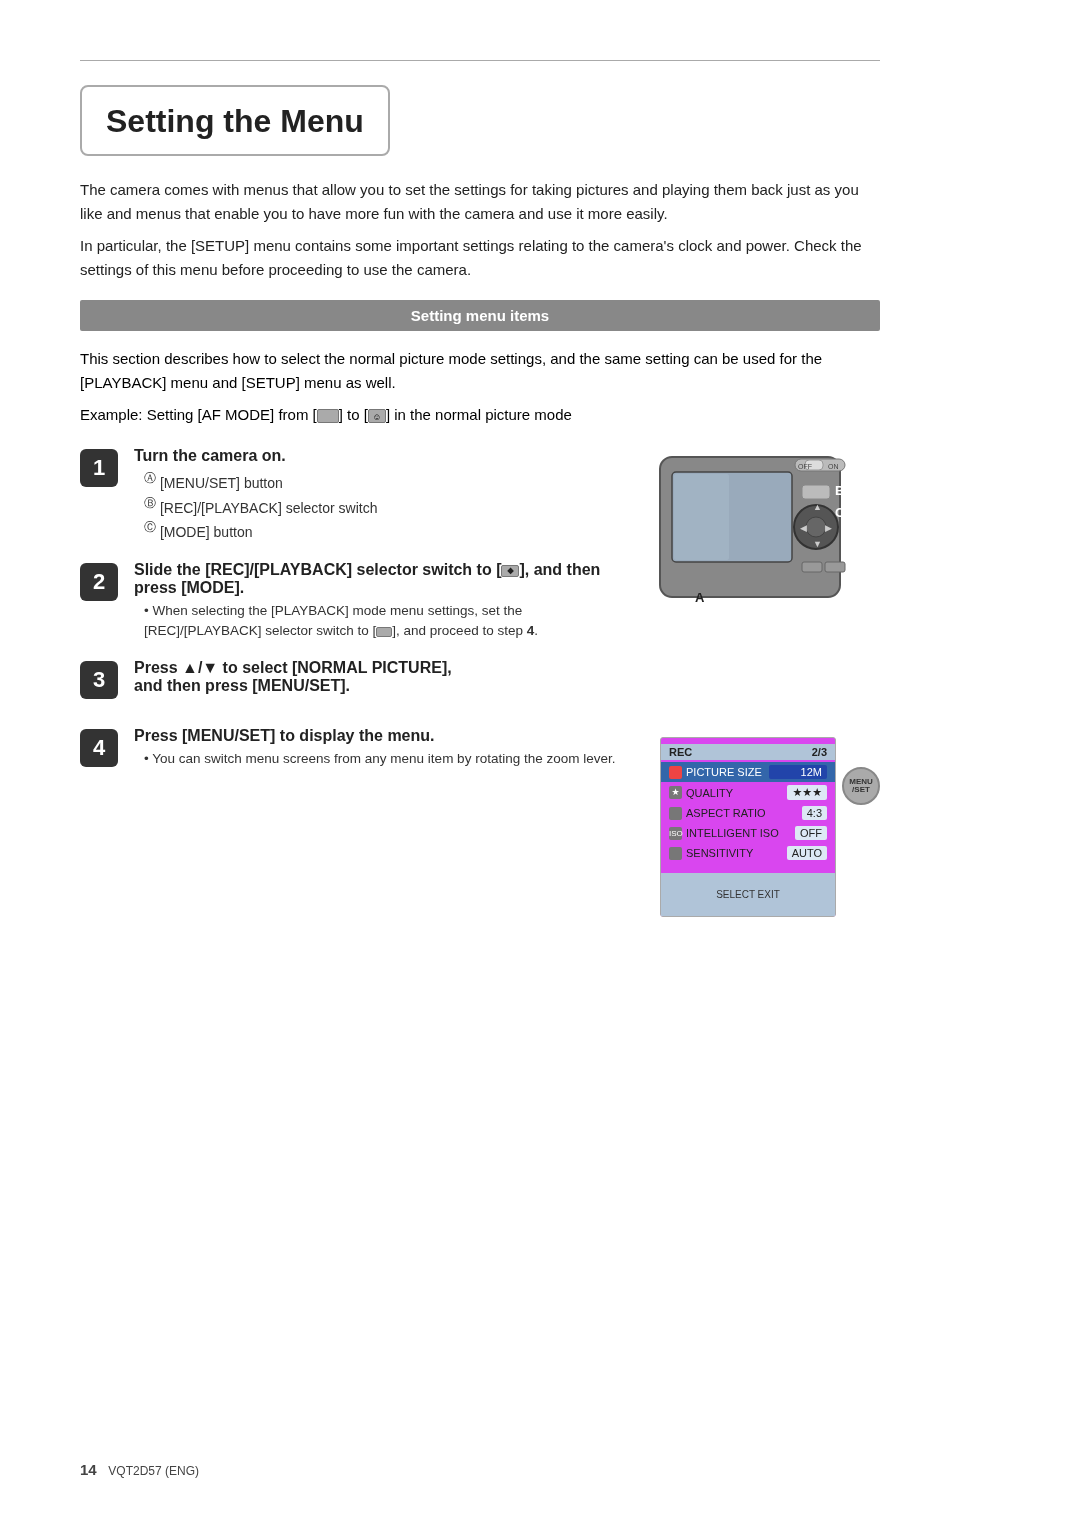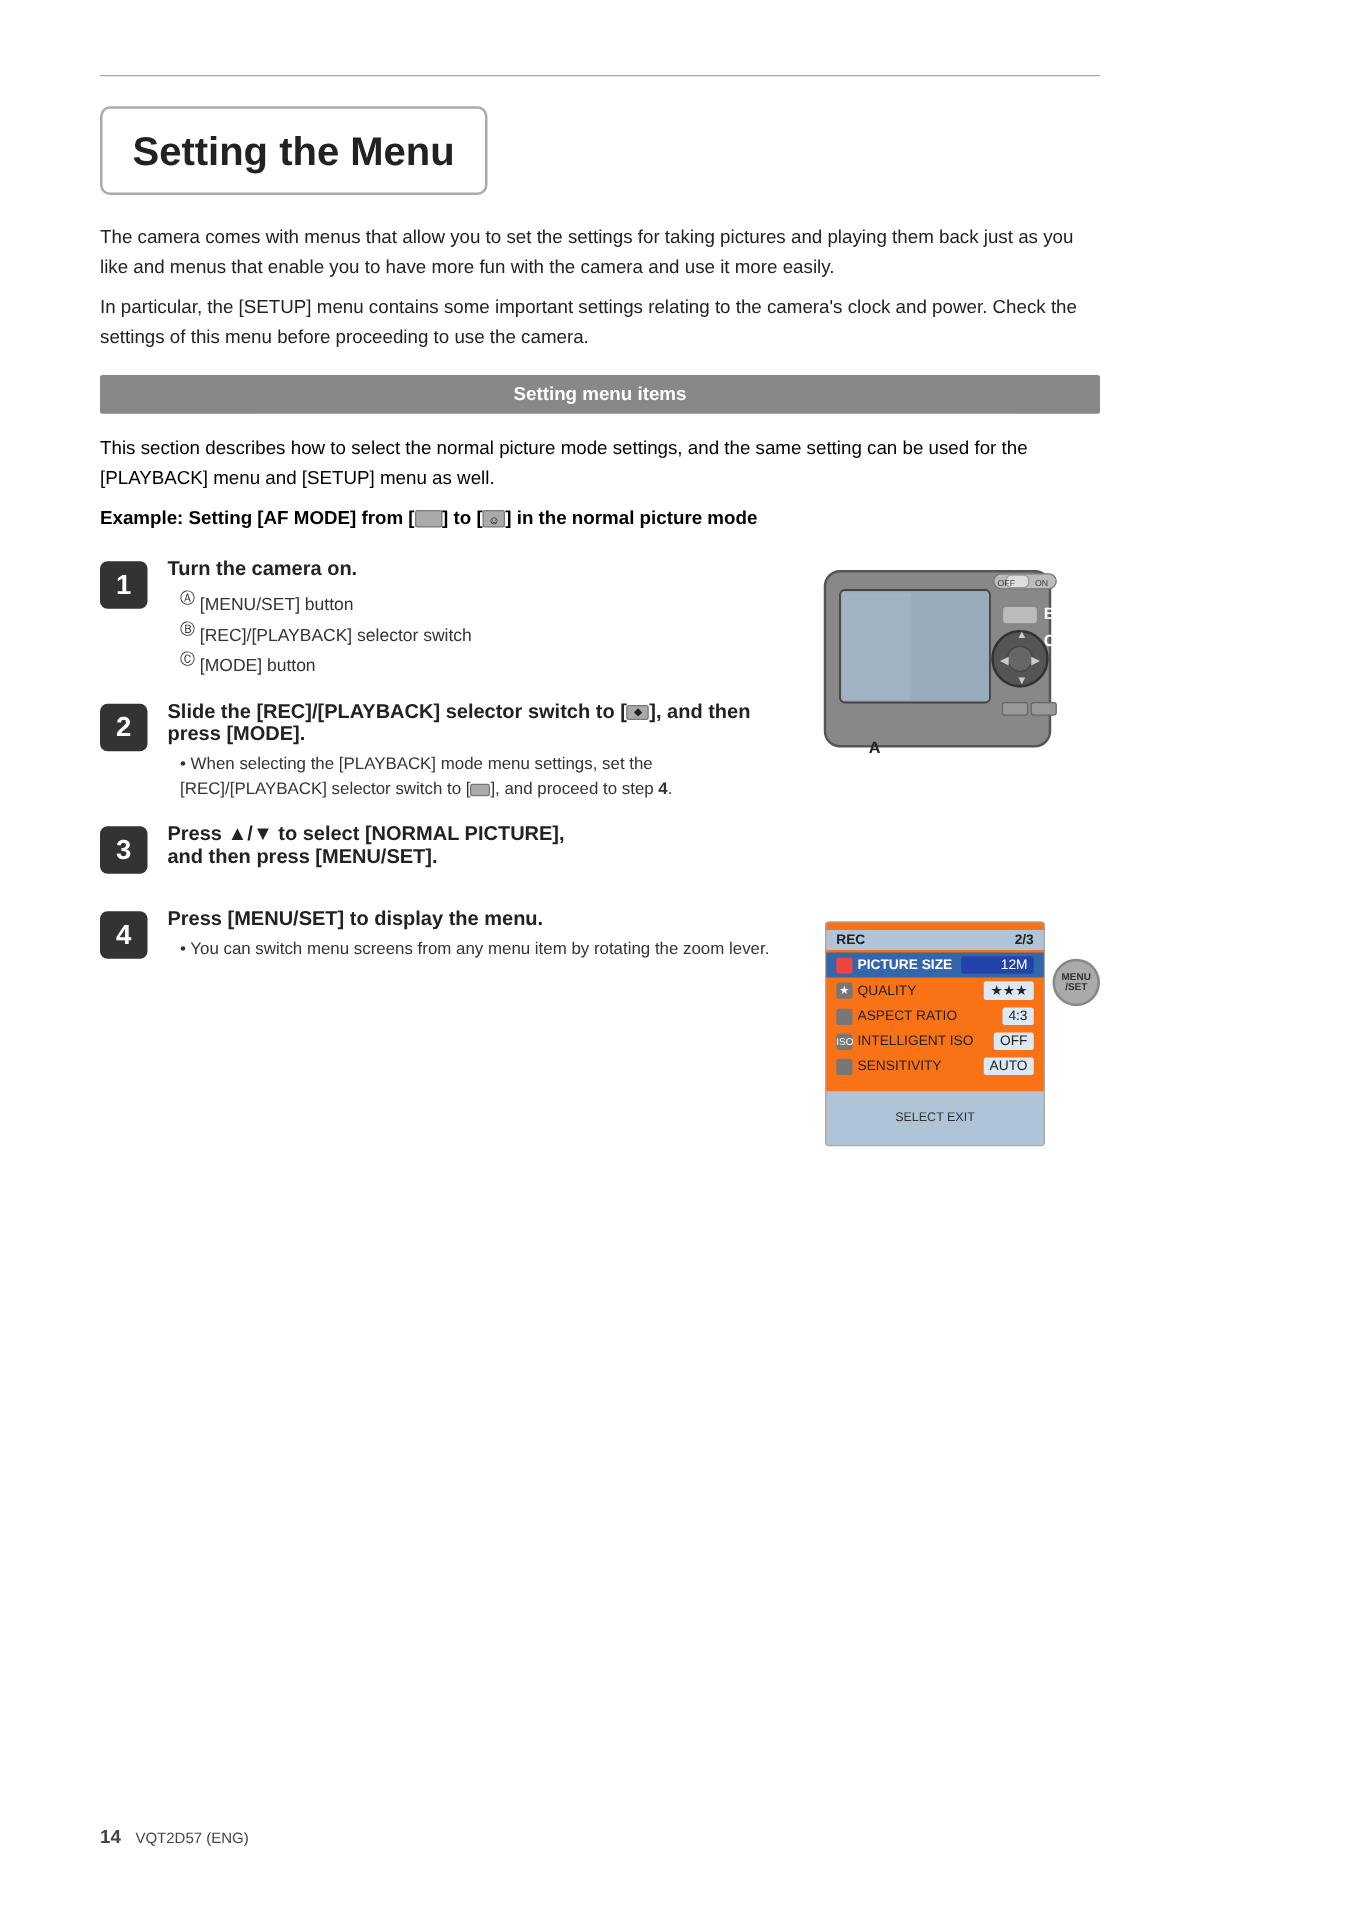--- a/index.html
+++ b/index.html
@@ -111,21 +111,21 @@
       display: flex;
       align-items: flex-start;
       gap: 20px;
     }
     .steps-left {
       flex: 1;
     }
     
     .menu-screenshot {
       width: 190px;
-      background: #f97316;
+      background: #d946ef;
       border: 1.5px solid #aaa;
       border-radius: 3px;
       padding: 6px 0 0 0;
       font-size: 12px;
       margin-top: 10px;
     }
     .menu-header {
       display: flex;
       justify-content: space-between;
       padding: 2px 8px;
@@ -216,21 +216,21 @@
   <div class="intro-text">The camera comes with menus that allow you to set the settings for taking pictures and playing them back just as you like and menus that enable you to have more fun with the camera and use it more easily.</div>
   <div class="intro-text" style="margin-top:-10px;">In particular, the [SETUP] menu contains some important settings relating to the camera's clock and power. Check the settings of this menu before proceeding to use the camera.</div>
 
   
   <div class="sub-header-bar">
     <span>Setting menu items</span>
   </div>
 
   
   <div class="sub-intro-text">This section describes how to select the normal picture mode settings, and the same setting can be used for the [PLAYBACK] menu and [SETUP] menu as well.</div>
-  <div class="sub-intro-text" style="margin-top:-10px; margin-bottom:20px;font-weight:bold;">
+  <div class="sub-intro-text" style="margin-top:-10px; margin-bottom:20px;">
     Example: Setting [AF MODE] from [<span style="display:inline-block;width:22px;height:14px;background:#aaa;border:1px solid #777;border-radius:2px;vertical-align:middle;"></span>] to [<span style="display:inline-block;width:18px;height:14px;background:#aaa;border:1px solid #777;border-radius:2px;vertical-align:middle;font-size:9px;text-align:center;">☺</span>] in the normal picture mode
   </div>
 
   
   <div class="steps-image-wrapper">
     <div class="steps-left">
 
       <div class="step-row">
         <div class="step-number-box">
           <span>1</span>
@@ -323,21 +323,21 @@
       <div style="display:flex; align-items:flex-start; gap:6px;">
         <div class="menu-screenshot">
           <div class="menu-header">
             <span>REC</span>
             <span>2/3</span>
           </div>
 
           <div class="menu-row highlighted">
             <div class="menu-row-label">
               <span style="display:inline-block;width:13px;height:13px;background:#e44;border-radius:2px;"></span>
-              <span style="color:#fff;font-size:11px;font-weight:bold;">PICTURE SIZE</span>
+              <span style="color:#fff;font-size:11px;font-weight:normal;">PICTURE SIZE</span>
             </div>
             <span class="menu-value highlighted">12M</span>
           </div>
 
           <div class="menu-row">
             <div class="menu-row-label">
               <span style="display:inline-block;width:13px;height:13px;background:#777;border-radius:2px;font-size:9px;color:#fff;text-align:center;line-height:13px;">★</span>
               <span style="font-size:11px;">QUALITY</span>
             </div>
             <span class="menu-value">★★★</span>

